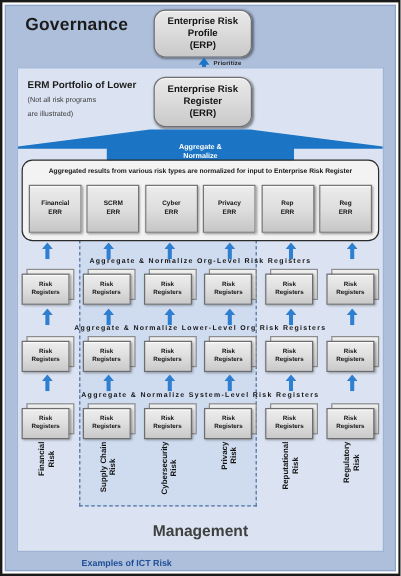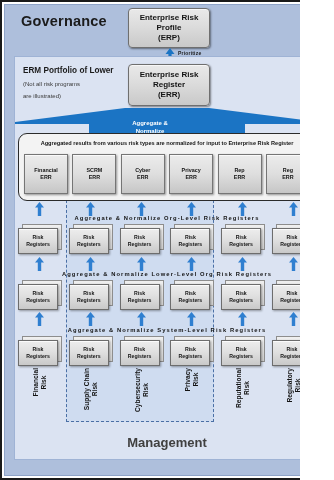--- a/index.html
+++ b/index.html
@@ -1,20 +1,20 @@
 <!DOCTYPE html>
 <html><head>
 <meta charset="utf-8">
 <style>
   html,body{margin:0;padding:0;background:#ffffff;}
   body{font-family:"Liberation Sans",sans-serif;}
 
   #canvas{
     position:relative;
-    width:300px;height:480px;
+    width:334px;height:480px;
     background:#ffffff;
     overflow:hidden;
     box-sizing:border-box;
   }
 
   
   .frame-outer{
     position:absolute;left:0;top:0;width:334px;height:480px;
     border:2px solid #1a1a1a;
     box-sizing:border-box;
@@ -52,21 +52,21 @@
     position:absolute;left:8px;top:8px;width:120px;
   }
   .erm-caption .l1{font-size:8.2px;font-weight:bold;color:#1b1b1b;line-height:11px;}
   .erm-caption .l2{font-size:6px;color:#3a3a3a;line-height:8px;margin-top:4px;}
 
   
   .greybox{
     position:absolute;
     background:linear-gradient(180deg,#e9e9e9 0%,#dcdcdc 45%,#c9c9c9 100%);
     border:1px solid #6f6f6f;
-    border-radius:4px;
+    border-radius:10px;
     box-shadow:1px 1px 2px rgba(0,0,0,.45), inset 0 1px 0 #f7f7f7;
     display:flex;align-items:center;justify-content:center;
     text-align:center;
     font-size:8px;font-weight:bold;color:#141414;line-height:10px;
     box-sizing:border-box;
   }
   .erp{left:128px;top:8px;width:82px;height:40px;}
   .err{left:128px;top:64px;width:82px;height:42px;}
 
   
@@ -204,20 +204,21 @@
   <div class="greybox err">
     <span>Enterprise Risk<br>Register<br>(ERR)</span>
   </div>
 
   <svg class="funnel" viewBox="0 0 304 32" preserveAspectRatio="none">
     <path d="M0 16 L110 2 L194 2 L304 16 L304 18 L230 18 L230 32 L74 32 L74 18 L0 18 Z" fill="#1b74c4"></path>
   </svg>
   <div class="funnel-label" style="top:119px;">Aggregate &amp;<br>Normalize</div>
 
   <div class="ict-region"></div>
+  <div class="ict-label">Examples of ICT Risk</div>
 
   <div class="aggbox">
     <div class="aggbox-text">Aggregated results from various risk types are normalized for input to Enterprise Risk Register</div>
     <div class="err-row" id="err-row">
         <div class="err-cell">Financial<br>ERR</div>
         <div class="err-cell">SCRM<br>ERR</div>
         <div class="err-cell">Cyber<br>ERR</div>
         <div class="err-cell">Privacy<br>ERR</div>
         <div class="err-cell">Rep<br>ERR</div>
         <div class="err-cell">Reg<br>ERR</div>

